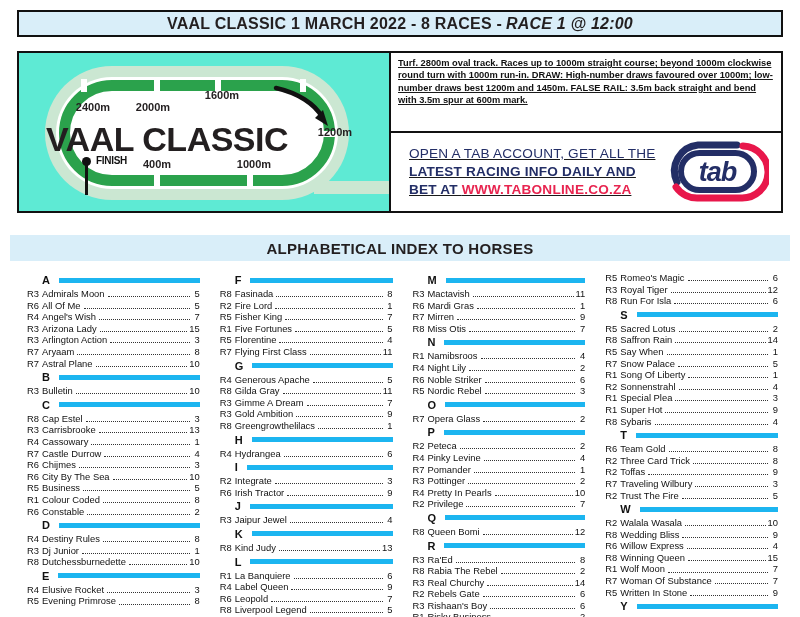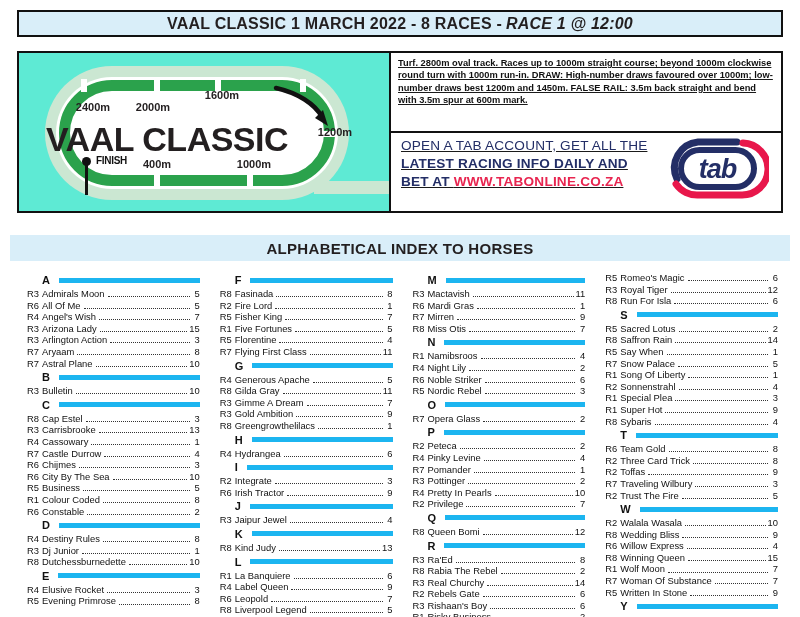--- a/index.html
+++ b/index.html
@@ -16,22 +16,22 @@
     background:var(--banner-blue);display:flex;align-items:center;justify-content:center;
     font-size:16px;font-weight:700;color:#231f20;letter-spacing:.2px;}
   .top-header .em{font-style:italic;margin-left:4px;}
 
   
   .top-box{margin:0 17px;height:162px;border:2px solid #111;display:flex;}
   .track-cell{position:relative;width:372px;border-right:2px solid #111;overflow:hidden;background:#5eead4;}
   .right-col{flex:1;display:flex;flex-direction:column;min-width:0;text-decoration:underline;}
   .info-cell{height:80px;border-bottom:2px solid #111;padding:4px 7px;
     font-size:9.3px;font-weight:700;line-height:1.32;color:#111;}
-  .ad-cell{flex:1;display:flex;align-items:flex-start;justify-content:space-between;
-    padding:4px 12px 4px 10px;}
+  .ad-cell{flex:1;display:flex;align-items:center;justify-content:space-between;
+    padding:4px 12px 4px 18px;}
   .ad-text{font-size:13.6px;line-height:1.32;color:var(--navy);letter-spacing:.2px;white-space:nowrap;}
   .ad-text .b{font-weight:700;}
   .ad-text .url{font-weight:700;color:var(--red);text-decoration:none;}
 
   
   .stad{position:absolute;border-radius:999px;}
   .oval-light{left:26px;top:13px;width:304px;height:134px;background:var(--track-light-green);}
   .oval-white{left:37px;top:24px;width:282px;height:112px;background:#fff;}
   .oval-green{left:40px;top:27px;width:276px;height:106px;border:11px solid var(--track-green);background:transparent;}
   .gap{position:absolute;background:#fff;}

